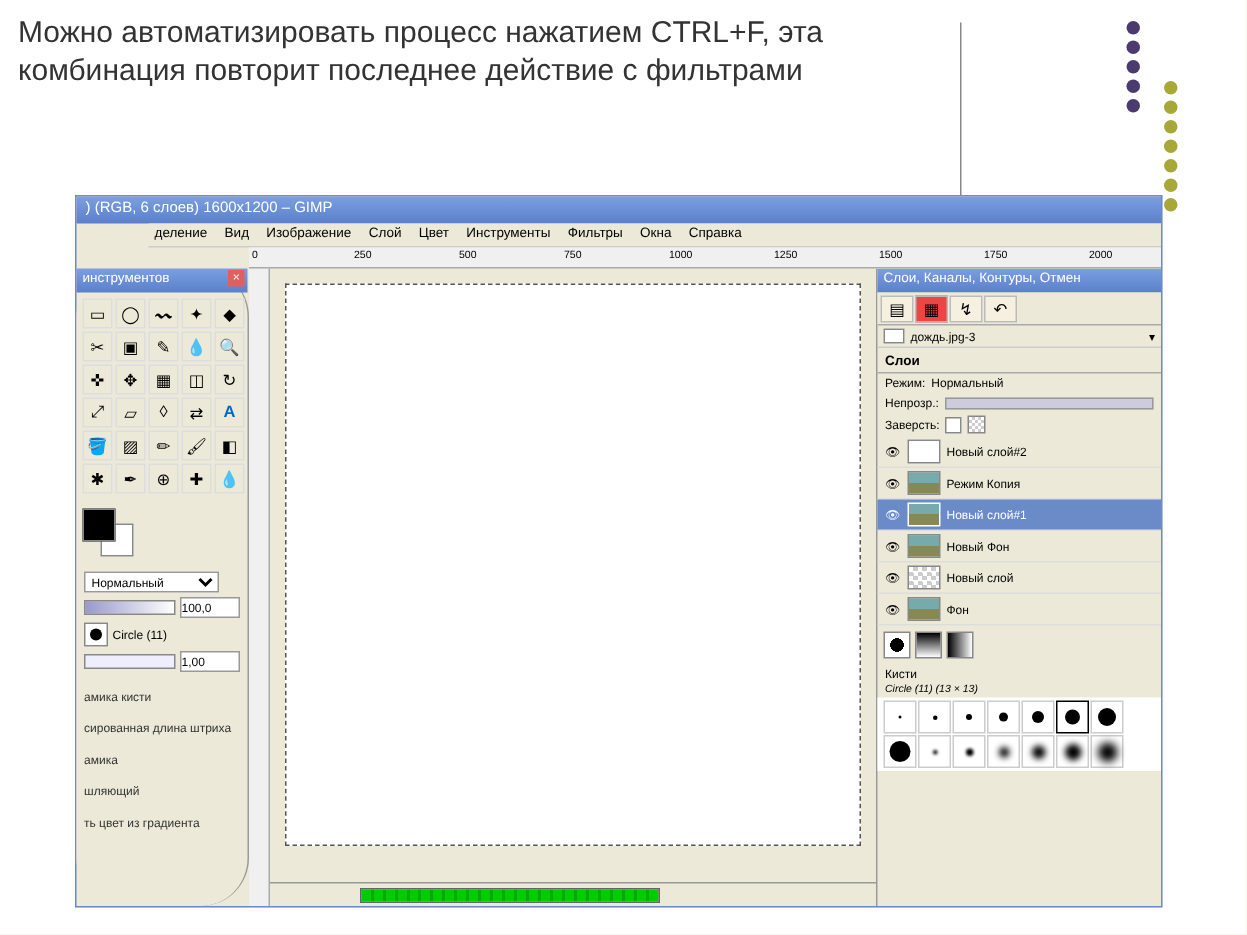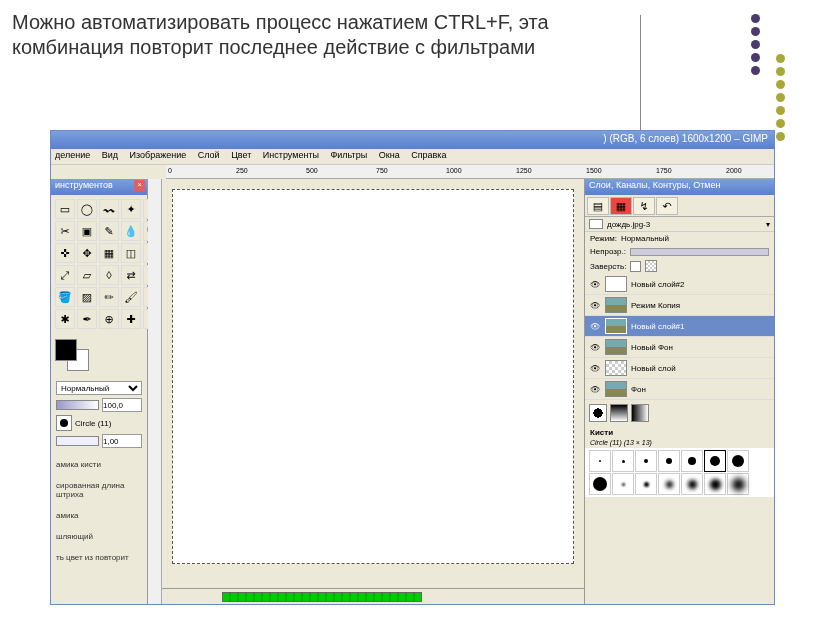--- a/index.html
+++ b/index.html
@@ -9,31 +9,31 @@
   
   .deco-dots { position: absolute; top: 10px; right: 40px; }
   .deco-dots .col { display: inline-block; vertical-align: top; margin: 0 6px; }
   .deco-dots .dot { width: 9px; height: 9px; border-radius: 50%; margin: 4px 0; }
   .deco-dots .purple { background: #4b3a6e; }
   .deco-dots .olive { background: #a8a838; }
   .deco-dots .vline { position: absolute; top: 5px; right: 150px; width: 1px; height: 145px; background: #888; }
   
   .gimp { position: absolute; left: 50px; top: 130px; width: 725px; height: 475px; border: 1px solid #6a8ac8; background: #ece9d8; font-size: 9px; font-family: Tahoma, sans-serif; }
   
-  .titlebar { height: 18px; background: linear-gradient(#7b9fe0, #5a80cc); color: #fff; padding: 2px 6px; font-size: 10px; text-align: right; }
-  
-  .menubar { height: 16px; background: #ece9d8; border-bottom: 1px solid #ccc; padding: 1px 4px; }
+  .titlebar { height: 18px; background: linear-gradient(#7b9fe0, #5a80cc); color: #fff; padding: 2px 6px; font-size: 10px; }
+  
+  .menubar { height: 16px; background: #ece9d8; border-bottom: 1px solid #ccc; padding: 1px 4px; margin-left: 48px; }
   .menubar span { margin-right: 9px; cursor: pointer; font-size: 9px; }
   
   .ruler-h { height: 14px; background: #f0f0f0; border-bottom: 1px solid #aaa; margin-left: 115px; position: relative; overflow: hidden; font-size: 7px; }
   .ruler-h .tick { position: absolute; top: 2px; font-size: 7px; }
   
   .workspace { display: flex; height: 425px; }
   
-  .toolbox { width: 97px; background: #ece9d8; border-right: 1px solid #999; }
+  .toolbox { width: 115px; background: #ece9d8; border-right: 1px solid #999; border-radius: 32px; }
   .toolbox-title { height: 16px; background: linear-gradient(#7b9fe0, #5a80cc); color: #fff; font-size: 9px; padding: 1px 4px; position: relative; }
   .toolbox-title .close { position: absolute; right: 2px; top: 1px; width: 11px; height: 11px; background: #e06060; color: #fff; text-align: center; line-height: 10px; font-size: 8px; cursor: pointer; }
   .tool-grid { display: grid; grid-template-columns: repeat(5, 20px); gap: 2px; padding: 4px; }
   .tool-grid .tl { width: 20px; height: 20px; background: #ece9d8; border: 1px solid #ddd; display: flex; align-items: center; justify-content: center; cursor: pointer; font-size: 11px; }
   .color-swatch { margin: 6px 4px; position: relative; height: 30px; }
   .color-swatch .fg { width: 22px; height: 22px; background: #000; border: 1px solid #888; position: absolute; top: 0; left: 0; }
   .color-swatch .bg { width: 22px; height: 22px; background: #fff; border: 1px solid #888; position: absolute; top: 10px; left: 12px; }
   .tool-opts { padding: 3px 5px; font-size: 8px; }
   .tool-opts .row { margin: 3px 0; display: flex; align-items: center; gap: 3px; }
   .tool-opts select, .tool-opts input { font-size: 8px; height: 14px; border: 1px solid #999; background: #fff; }
@@ -61,21 +61,21 @@
   .layers { }
   .layer { display: flex; align-items: center; padding: 2px 4px; font-size: 8px; border-bottom: 1px solid #ddd; gap: 4px; }
   .layer.sel { background: #6a8ac8; color: #fff; }
   .layer .eye { width: 12px; height: 12px; display: flex; align-items: center; justify-content: center; cursor: pointer; }
   .layer .thumb { width: 22px; height: 16px; border: 1px solid #888; background: #fff; }
   .layer .thumb.img { background: linear-gradient(#7aa 50%, #885 50%); }
   .layer .thumb.checker { background: repeating-conic-gradient(#ccc 0 25%, #fff 0 50%) 0 0/6px 6px; }
   .layer .name { flex: 1; }
   .grad-row { padding: 4px; display: flex; gap: 3px; }
   .grad-row .sw { width: 18px; height: 18px; border: 1px solid #888; }
-  .brushes-hdr { font-size: 8px; font-weight: bold; padding: 2px 5px; }
+  .brushes-hdr { font-size: 8px; font-weight: normal; padding: 2px 5px; }
   .brushes-sub { font-size: 7px; font-style: italic; padding: 0 5px 2px; }
   .brush-grid { display: grid; grid-template-columns: repeat(7, 22px); gap: 1px; padding: 2px 4px; background: #fff; }
   .brush-grid .b { width: 22px; height: 22px; border: 1px solid #ccc; display: flex; align-items: center; justify-content: center; background: #fff; cursor: pointer; }
   .brush-grid .b.sel { border: 1px solid #000; }
   .brush-grid .b .d { background: #000; border-radius: 50%; }
   .checkbox { width: 11px; height: 11px; border: 1px solid #888; background: #fff; display: inline-block; }
 </style>
 </head>
 <body>
 
@@ -169,21 +169,21 @@
             <span>Circle (11)</span>
           </div>
         <div class="row">
             <div style="flex:1;height:10px;background:#eef;border:1px solid #888"></div>
             <input type="text" value="1,00" style="">
           </div>
         <div class="opt-label">амика кисти</div>
         <div class="opt-label">сированная длина штриха</div>
         <div class="opt-label">амика</div>
         <div class="opt-label">шляющий</div>
-        <div class="opt-label">ть цвет из повторит</div>
+        <div class="opt-label">ть цвет из градиента</div>
       </div>
     </div>
 
     <div class="canvas-area">
       <div class="ruler-v"></div>
       <div class="canvas-inner">
         <div class="canvas"></div>
         <div class="statusbar">
           <div class="progress"></div>
         </div>
@@ -196,20 +196,21 @@
         <div class="tab">▤</div>
         <div class="tab" style="background:#e44">▦</div>
         <div class="tab">↯</div>
         <div class="tab">↶</div>
       </div>
       <div class="file-row">
         <div class="thumb"></div>
           <span>дождь.jpg-3</span>
           <span style="margin-left:auto">▾</span>
       </div>
+      <div class="section-hdr">Слои</div>
       <div class="opts-row">
           <span>Режим:</span>
           <span>Нормальный</span>
         </div>
       <div class="opts-row">
           <span>Непрозр.:</span>
           <div style="flex:1;height:8px;background:#ccd;border:1px solid #999"></div>
         </div>
       <div class="opts-row">
           <span>Заверсть:</span>

